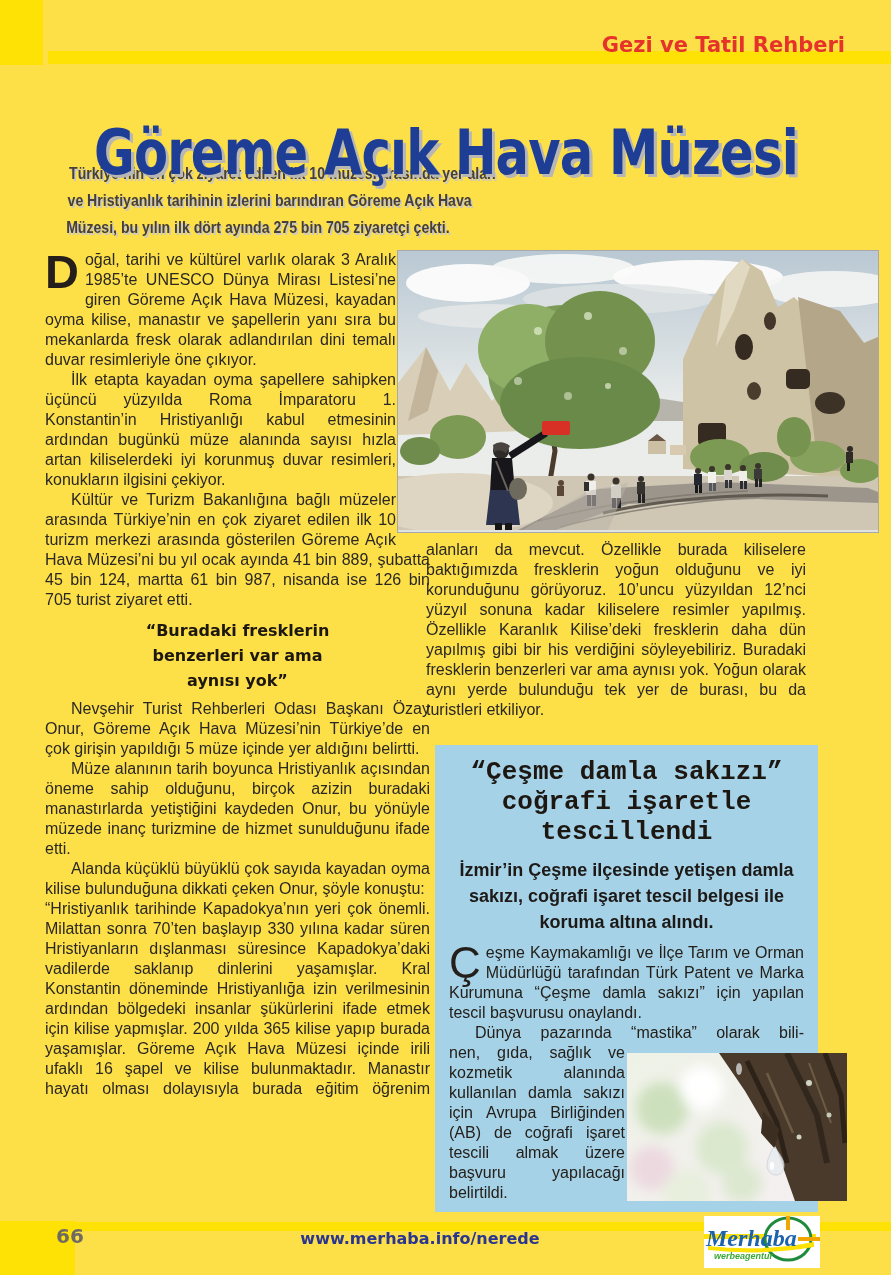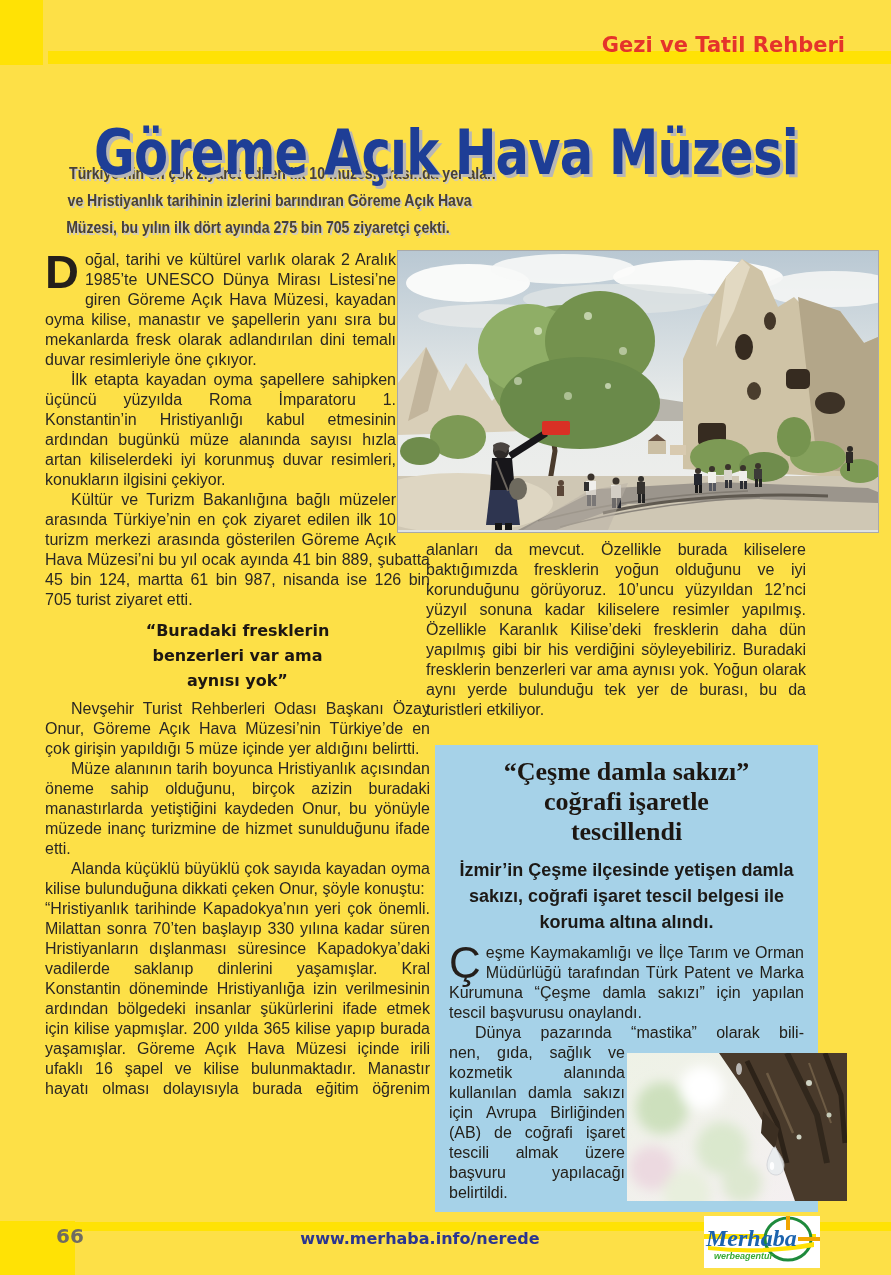--- a/index.html
+++ b/index.html
@@ -27,21 +27,21 @@
   .photo-intrude{float:right;width:34px;height:286px;}
   .dropcap{float:left;font-weight:bold;font-size:47px;line-height:39px;padding:2px 6px 0 0;color:#241f1b;}
   .col-subhead{margin:8px 0 6px 0;text-align:center;font-family:"DejaVu Sans",sans-serif;
         font-weight:bold;font-size:16px;line-height:25px;color:#1d1712;}
   .right-col{position:absolute;left:426px;top:540px;width:380px;}
   
   .photo1{position:absolute;left:397px;top:250px;width:480px;height:281px;border:1px solid #a9a9a9;background:#dfe3e4;}
   
   .blue-box{position:absolute;left:435px;top:745px;width:383px;height:467px;background:#a6d2e8;}
   .blue-box-inner{padding:10px 14px 0 14px;}
-  .box-title{margin:2px 0 10px 0;text-align:center;font-family:Liberation Serif, serif;
+  .box-title{margin:2px 0 10px 0;text-align:center;font-family:Liberation Mono, monospace;
         font-weight:bold;font-size:26px;line-height:30px;color:#1d1712;}
   .box-lead{margin:0 0 8px 0;text-align:center;font-weight:bold;font-size:18px;line-height:26px;color:#1c1916;}
   .box-p{margin:0;text-align:justify;font-size:16px;line-height:20px;color:#242019;}
   .box-p.indent{text-indent:26px;}
   .dropcap2{float:left;font-size:44px;line-height:37px;padding:1px 5px 0 0;color:#241f1b;}
   .photo-slot{float:right;width:185px;height:160px;margin:0 -14px 0 8px;}
   .mastic-photo{position:absolute;left:192px;top:308px;width:220px;height:148px;background:#e8eadf;}
   
   .corner-bar-bottom{position:absolute;left:0;top:1221px;width:75px;height:54px;background:#ffe205;}
   .bottom-band-left{position:absolute;left:75px;top:1222px;width:631px;height:9px;background:#ffe205;}
@@ -197,21 +197,21 @@
         <rect x="107" y="272" width="7" height="7" fill="#151515"></rect>
         <path d="M98,210 L110,240" stroke="#6b655e" stroke-width="2" fill="none"></path>
         <ellipse cx="120" cy="238" rx="9" ry="11" fill="#6e6a5e"></ellipse>
       </g>
       <path d="M125,279 L190,240 230,232 210,279 Z" fill="#b9b2a5" opacity="0.5"></path>
     </svg>
   </div>
 
   <div class="left-col body-text">
     <div class="photo-intrude"></div>
-    <p><span class="dropcap">D</span><span>oğal, tarihi ve kültürel varlık olarak 2 Aralık 1985’te UNESCO Dünya Mirası Listesi’ne giren Göreme Açık Hava Müzesi, kayadan oyma kilise, manastır ve şapellerin yanı sıra bu mekanlarda fresk olarak adlandırılan dini temalı duvar resimleriyle öne çıkıyor.</span></p>
+    <p><span class="dropcap">D</span><span>oğal, tarihi ve kültürel varlık olarak 3 Aralık 1985’te UNESCO Dünya Mirası Listesi’ne giren Göreme Açık Hava Müzesi, kayadan oyma kilise, manastır ve şapellerin yanı sıra bu mekanlarda fresk olarak adlandırılan dini temalı duvar resimleriyle öne çıkıyor.</span></p>
     <p class="indent">İlk etapta kayadan oyma şapellere sahipken üçüncü yüzyılda Roma İmparatoru 1. Konstantin’in Hristiyanlığı kabul etmesinin ardından bugünkü müze alanında sayısı hızla artan kiliselerdeki iyi korunmuş duvar resimleri, konukların ilgisini çekiyor.</p>
     <p class="indent">Kültür ve Turizm Bakanlığına bağlı müzeler arasında Türkiye’nin en çok ziyaret edilen ilk 10 turizm merkezi arasında gösterilen Göreme Açık Hava Müzesi’ni bu yıl ocak ayında 41 bin 889, şubatta 45 bin 124, martta 61 bin 987, nisanda ise 126 bin 705 turist ziyaret etti.</p>
     <h3 class="col-subhead">
       <div>“Buradaki fresklerin</div>
       <div>benzerleri var ama</div>
       <div>aynısı yok”</div>
     </h3>
     <p class="indent">Nevşehir Turist Rehberleri Odası Başkanı Özay Onur, Göreme Açık Hava Müzesi’nin Türkiye’de en çok girişin yapıldığı 5 müze içinde yer aldığını belirtti.</p>
     <p class="indent">Müze alanının tarih boyunca Hristiyanlık açısından öneme sahip olduğunu, birçok azizin buradaki manastırlarda yetiştiğini kaydeden Onur, bu yönüyle müzede inanç turizmine de hizmet sunulduğunu ifade etti.</p>
     <p class="indent">Alanda küçüklü büyüklü çok sayıda kayadan oyma kilise bulunduğuna dikkati çeken Onur, şöyle konuştu:</p>

